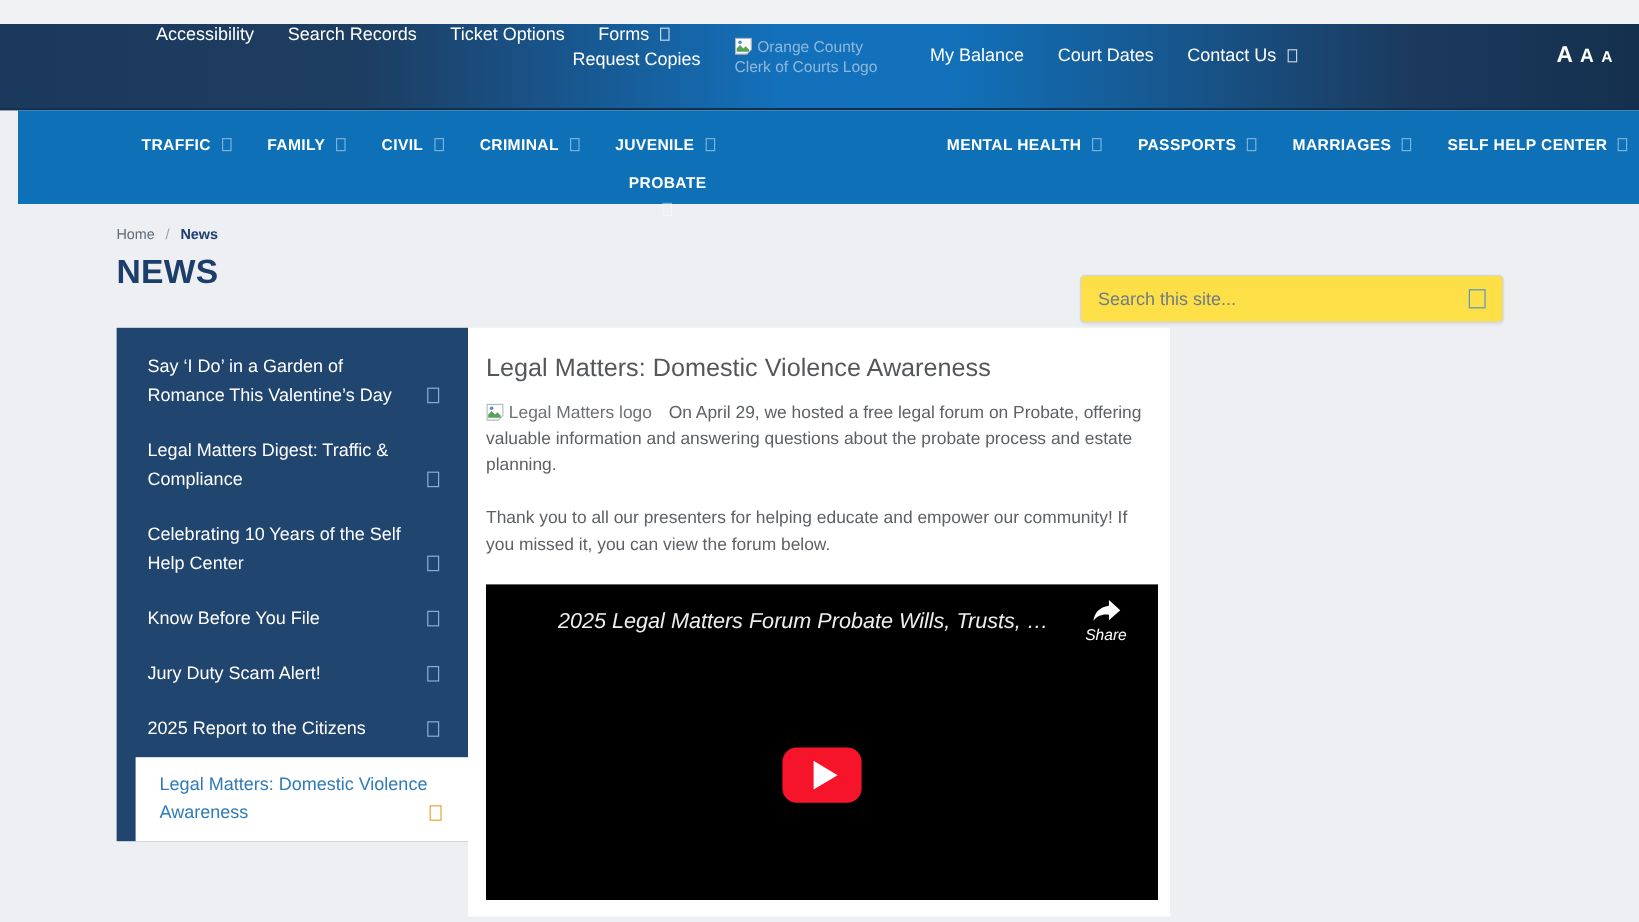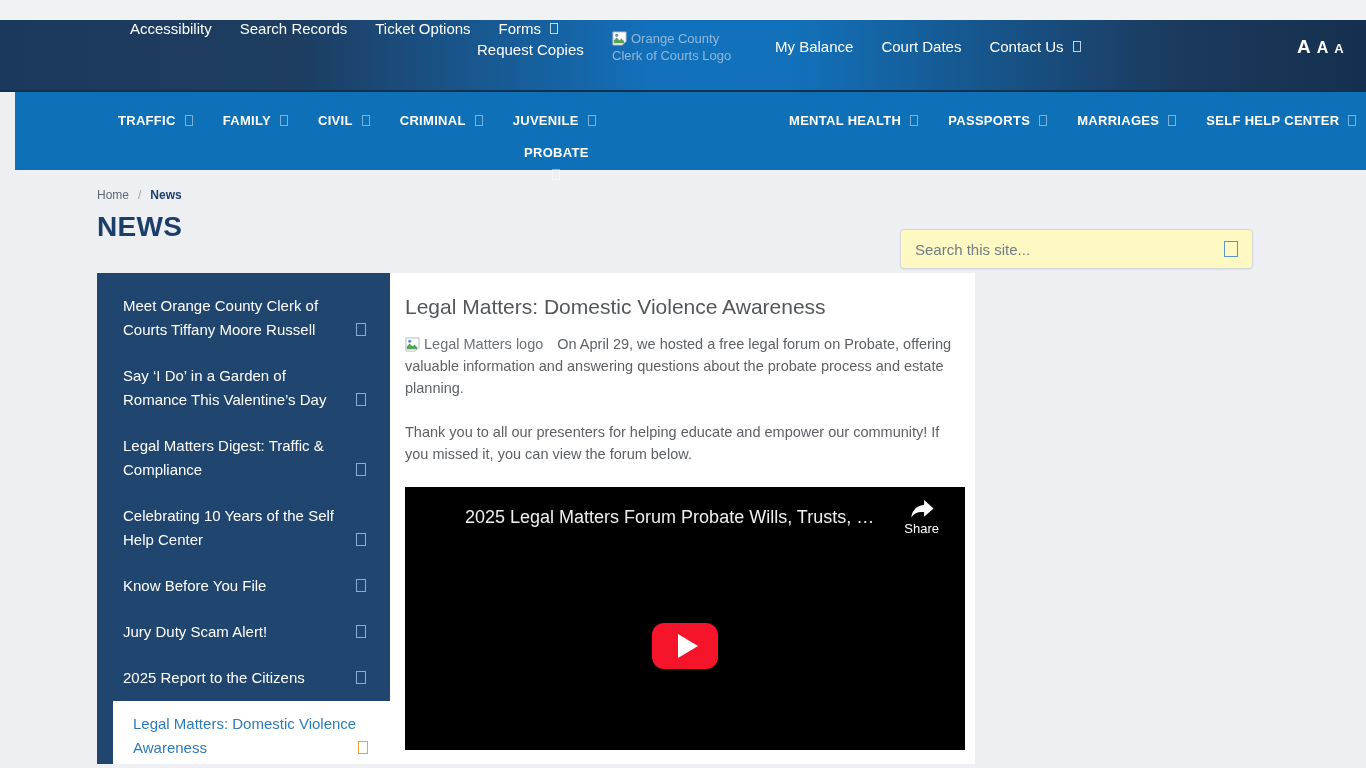--- a/index.html
+++ b/index.html
@@ -47,21 +47,21 @@
   .box-icon-nav { display:inline-block; width:8px; height:11px; border:1px solid rgba(255,255,255,.45); }
 
   
   .content { position:relative; padding:0 113px 0 97px; }
   .breadcrumb { margin-top:18px; font-size:12px; color:#647282; display:flex; gap:9px; }
   .bc-home { color:#5f6b76; }
   .bc-sep { color:#9aa2aa; }
   .bc-current { color:#1c3e6b; font-weight:700; }
   .page-title { margin-top:9px; font-size:28px; font-weight:800; color:#1c3e6b; letter-spacing:.3px; }
 
-  .searchbox { position:absolute; top:41px; right:113px; width:353px; height:40px; background:#fef9c3;
+  .searchbox { position:absolute; top:41px; right:113px; width:353px; height:40px; background:#fde047;
     border:1px solid #d3d7da; border-radius:4px; box-shadow:0 1px 2px rgba(0,0,0,.06);
     display:flex; align-items:center; padding:0 14px; }
   .searchbox input { flex:1; border:none; outline:none; font-size:15px; color:#444;
     font-family:"Liberation Sans", sans-serif; background:transparent; }
   .searchbox input::placeholder { color:#717c85; }
   .search-btn { width:14px; height:16px; border:1px solid #5b94c8; background:none; padding:0; cursor:pointer; }
 
   .columns { display:flex; margin-top:30px; height:491px; overflow:hidden; align-items:flex-start; }
 
   
@@ -77,21 +77,21 @@
 
   
   .main-col { width:585px; flex:none; background:#fff; min-height:491px;
     padding:22px 10px 0 15px; }
   .article-title { font-size:21px; font-weight:400; color:#54575a; margin-bottom:14px; }
   .para { font-size:14.5px; color:#5d6165; line-height:22px; margin-bottom:22px; width:560px; }
   .missing-img { color:#6d7176; margin-right:14px; white-space:nowrap; }
   .missing-img svg { vertical-align:-3px; margin-right:4px; }
 
   
-  .video { position:relative; width:560px; height:263px; background:#000; margin-top:12px; }
+  .video { position:relative; width:560px; height:263px; background:#000; margin-top:12px;font-style:italic; }
   .video-title { position:absolute; left:60px; top:20px; font-size:18px; color:#eee;
     width:410px; white-space:nowrap; overflow:hidden; cursor:pointer; }
   .share { position:absolute; right:26px; top:12px; text-align:center; color:#ffffff;
     font-size:13px; cursor:pointer; }
   .share svg { display:block; margin:0 auto 1px; }
   .play { position:absolute; left:50%; top:136px; margin-left:-33px; width:66px; height:46px;
     background:#f6142b; border-radius:12px; display:flex; align-items:center; justify-content:center;
     cursor:pointer; }
   .play-tri { width:0; height:0; border-left:20px solid #fff;
     border-top:12px solid transparent; border-bottom:12px solid transparent; margin-left:6px; }
@@ -211,24 +211,20 @@
 
   <div class="searchbox">
     <input type="text" placeholder="Search this site..." style="">
     <button class="search-btn"></button>
   </div>
 
   <div class="columns">
     <aside class="sidebar-col">
       <div class="sidebar-box">
         <div class="side-item">
-          <span>Meet Orange County Clerk of Courts Tiffany Moore Russell</span>
-          <span class="box-icon-side"></span>
-        </div>
-        <div class="side-item">
           <span>Say ‘I Do’ in a Garden of Romance This Valentine’s Day</span>
           <span class="box-icon-side"></span>
         </div>
         <div class="side-item">
           <span>Legal Matters Digest: Traffic &amp; Compliance</span>
           <span class="box-icon-side"></span>
         </div>
         <div class="side-item">
           <span>Celebrating 10 Years of the Self Help Center</span>
           <span class="box-icon-side"></span>

